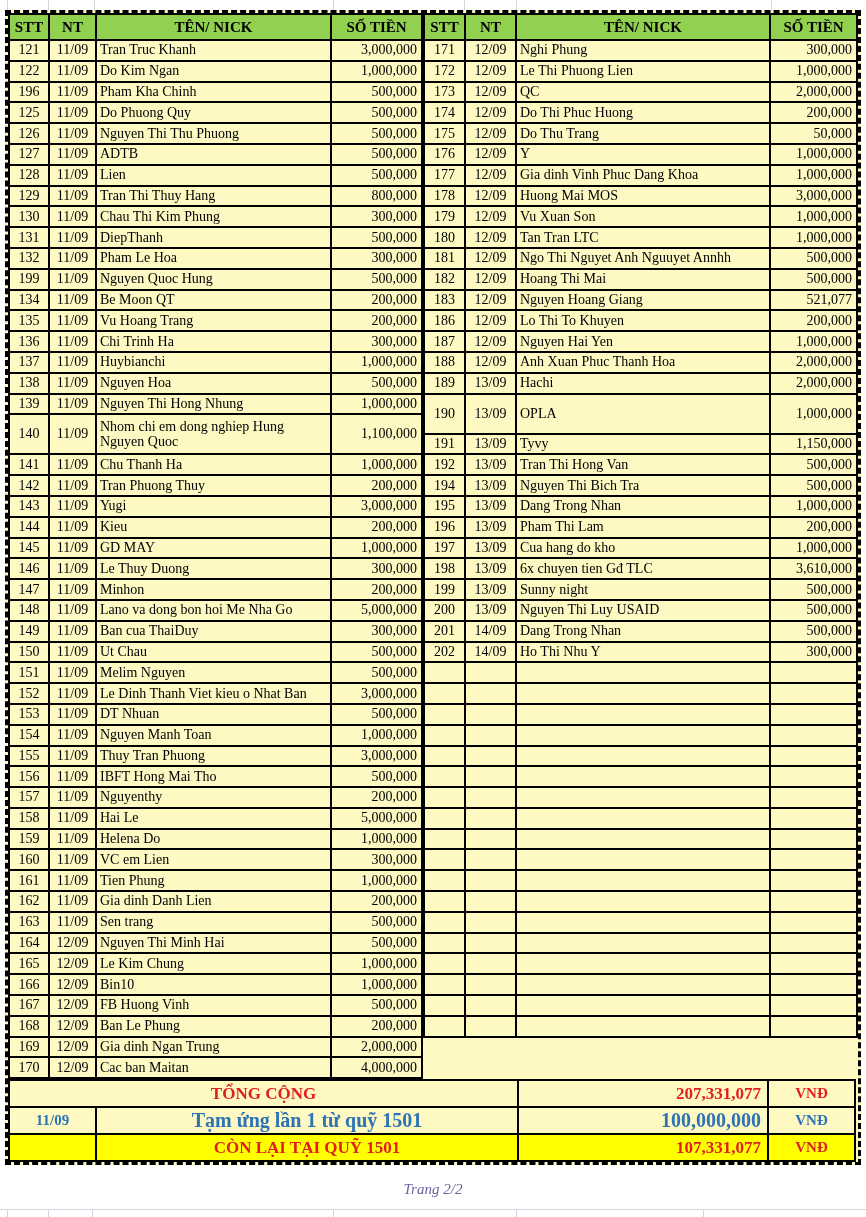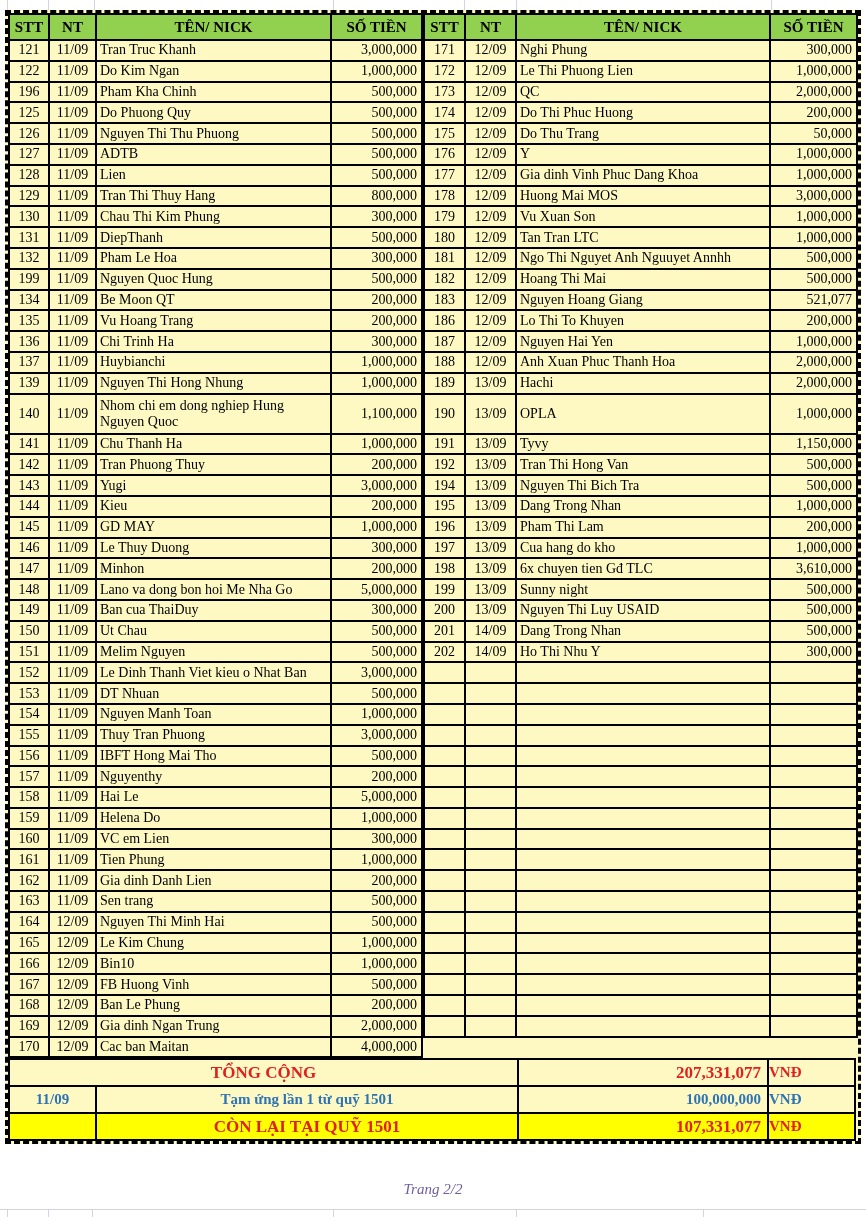--- a/index.html
+++ b/index.html
@@ -26,23 +26,23 @@
   td{font-size:14px;color:#000;}
   .c-stt,.c-nt{text-align:center;}
   .c-name{text-align:left;padding:0 3px;}
   .tall .c-name{white-space:normal;line-height:1.1;}
   .c-amt{text-align:right;padding-right:4px;}
 
   .summary{width:846px;}
   .summary td{height:25px;font-weight:bold;}
   .sum-label{text-align:center;margin-top:17px;}
   .sum-value{text-align:right;padding-right:6px;}
-  .sum-cur{text-align:left;}
+  .sum-cur{text-align:center;}
   .sum-total td{color:var(--red,#e02020);font-size:17px;}
-  .sum-advance td{color:var(--blue,#2e74b5);font-size:15px;}
+  .sum-advance td{color:var(--blue,#2e74b5);font-size:20px;}
   .sum-advance .sum-date{font-size:15px;text-align:center;}
   .sum-remaining td{background:var(--yellow,#ffff00);color:var(--red,#e02020);font-size:17px;}
   .sum-total .sum-cur,.sum-advance .sum-cur,.sum-remaining .sum-cur{font-size:15px;}
 
   .footer-page{
     position:absolute;left:0;top:1181px;width:866px;text-align:center;
     font-style:italic;font-size:15px;color:var(--purple,#6f5f9f);
   }
 </style>
 </head>
@@ -163,20 +163,26 @@
             <td class="c-stt">136</td>
             <td class="c-nt">11/09</td>
             <td class="c-name">Chi Trinh Ha</td>
             <td class="c-amt">300,000</td>
           </tr>
           <tr>
             <td class="c-stt">137</td>
             <td class="c-nt">11/09</td>
             <td class="c-name">Huybianchi</td>
             <td class="c-amt">1,000,000</td>
+          </tr>
+          <tr>
+            <td class="c-stt">138</td>
+            <td class="c-nt">11/09</td>
+            <td class="c-name">Nguyen Hoa</td>
+            <td class="c-amt">500,000</td>
           </tr>
           <tr>
             <td class="c-stt">139</td>
             <td class="c-nt">11/09</td>
             <td class="c-name">Nguyen Thi Hong Nhung</td>
             <td class="c-amt">1,000,000</td>
           </tr>
           <tr class="tall">
             <td class="c-stt">140</td>
             <td class="c-nt">11/09</td>

